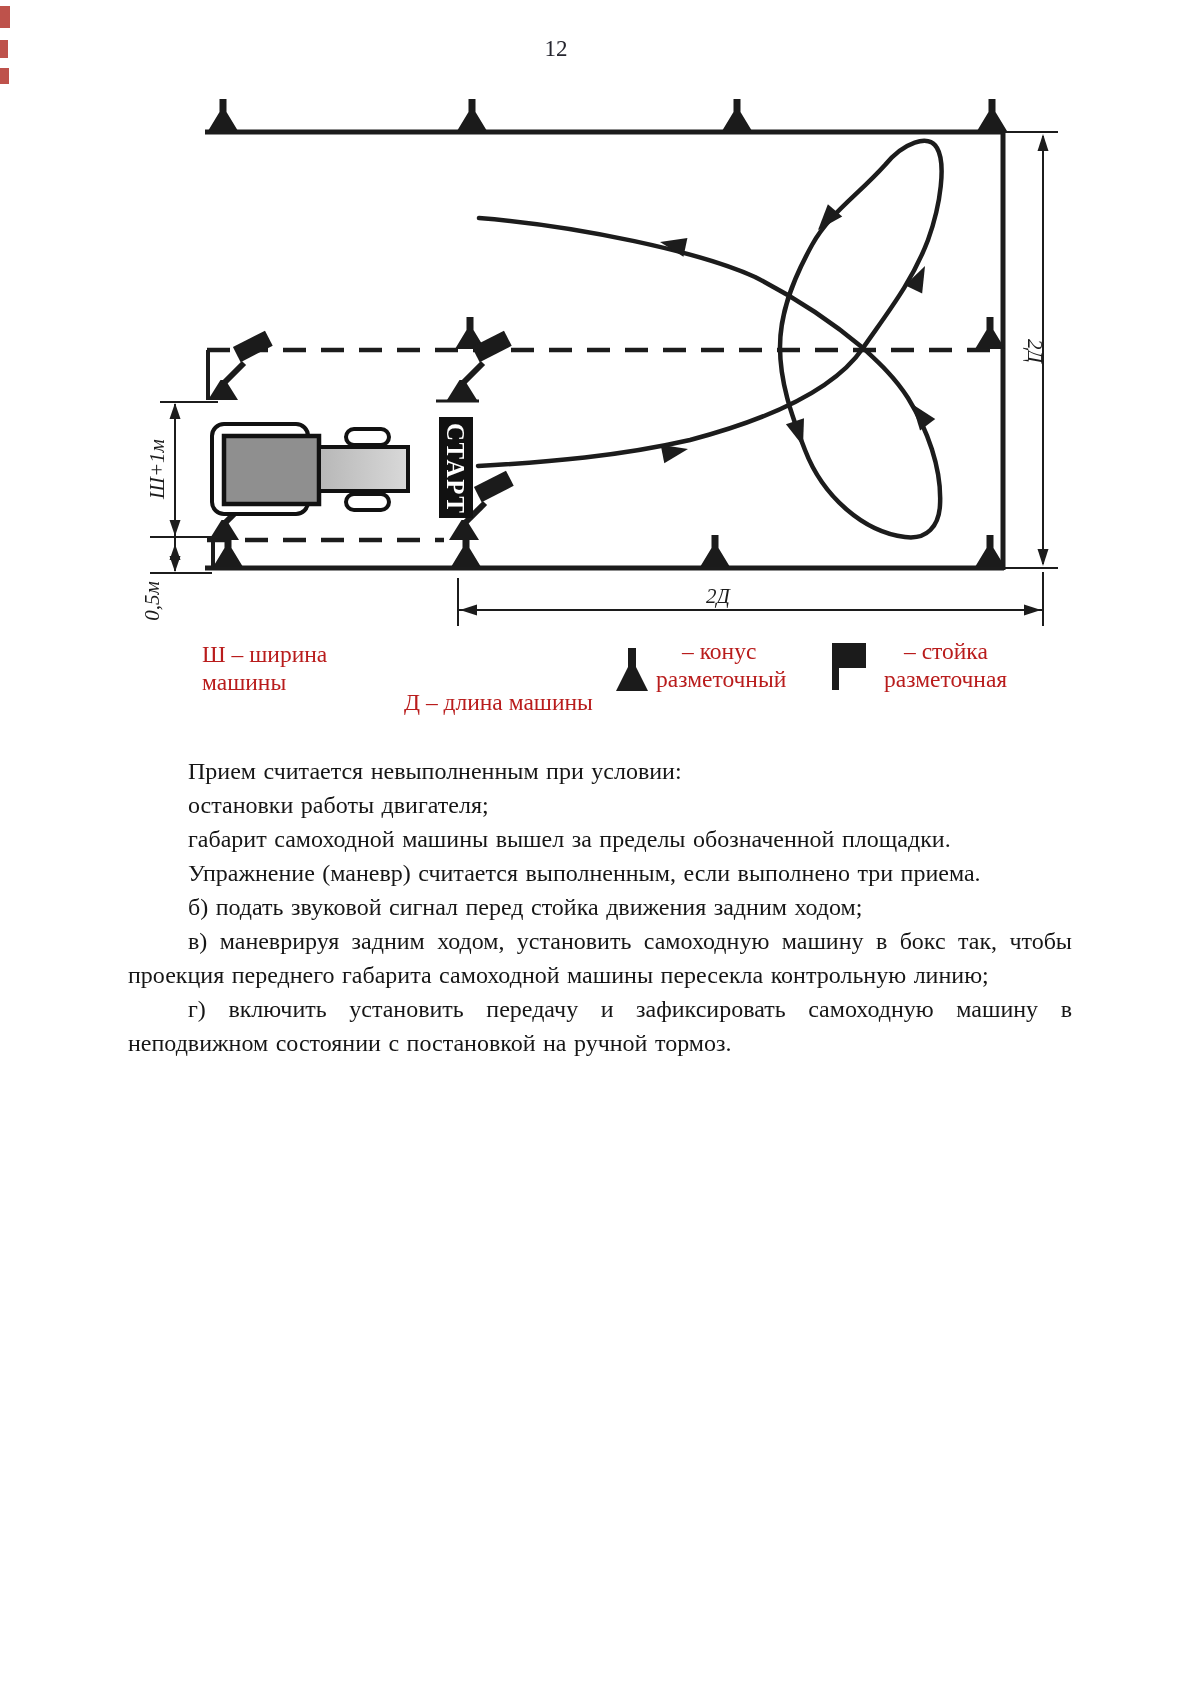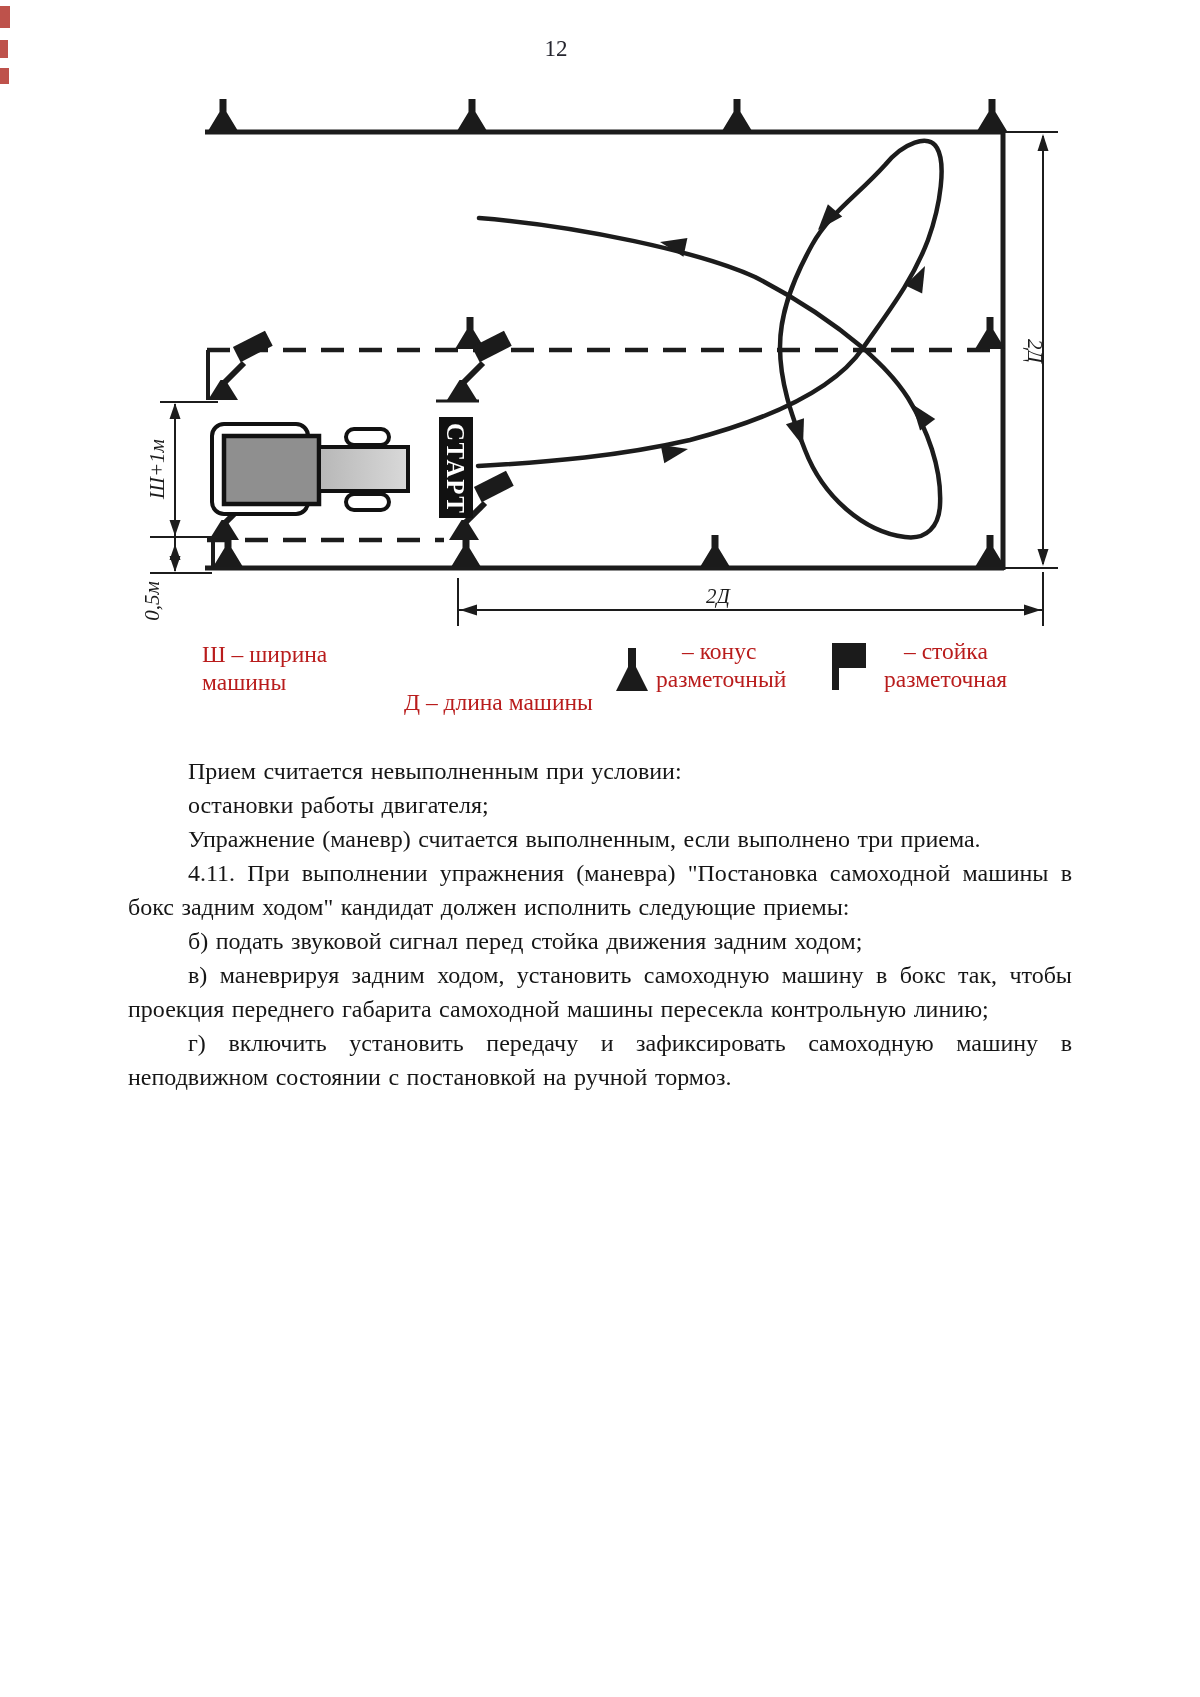--- a/index.html
+++ b/index.html
@@ -164,18 +164,18 @@
   <div>разметочный</div>
 </div>
 <div class="legend-item" style="left:884px;top:637px;font-family:Liberation Serif, serif;">
   <div class="ind2">– стойка</div>
   <div>разметочная</div>
 </div>
 
 <div class="body-text">
   <p>Прием считается невыполненным при условии:</p>
   <p>остановки работы двигателя;</p>
+  <p>габарит самоходной машины вышел за пределы обозначенной площадки.</p>
   <p>Упражнение (маневр) считается выполненным, если выполнено три приема.</p>
-  <p>4.11. При выполнении упражнения (маневра) "Постановка самоходной машины в бокс задним ходом" кандидат должен исполнить следующие приемы:</p>
   <p>б) подать звуковой сигнал перед стойка движения задним ходом;</p>
   <p>в) маневрируя задним ходом, установить самоходную машину в бокс так, чтобы проекция переднего габарита самоходной машины пересекла контрольную линию;</p>
   <p>г) включить установить передачу и зафиксировать самоходную машину в неподвижном состоянии с постановкой на ручной тормоз.</p>
 </div>
 
 </body></html>

